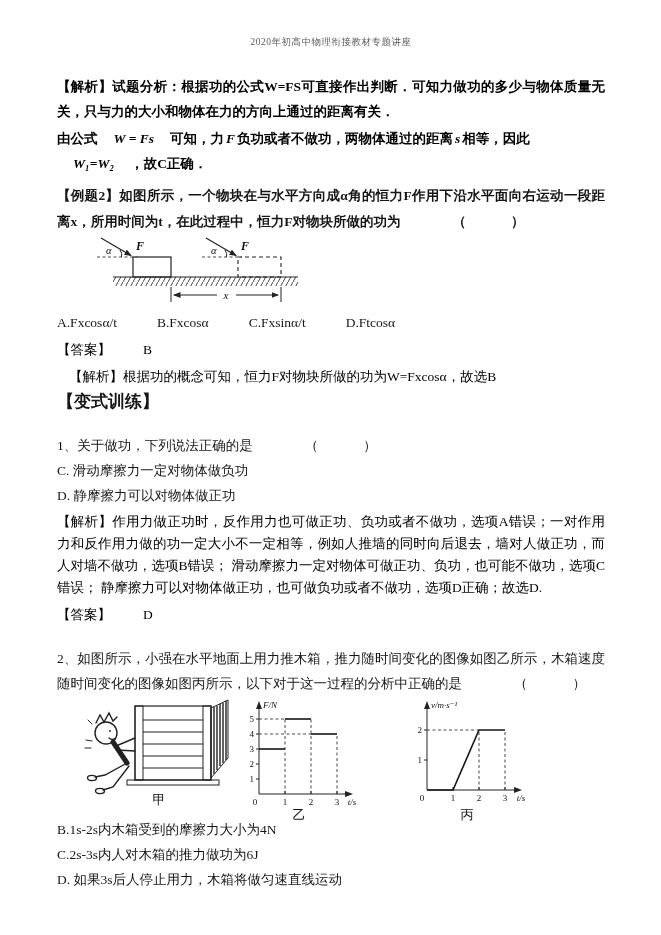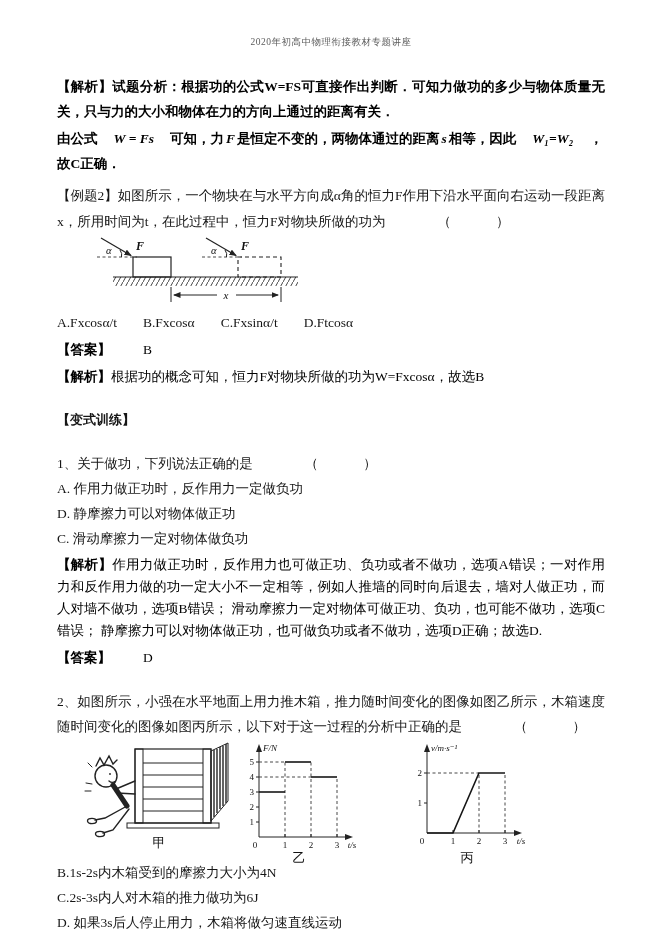--- a/index.html
+++ b/index.html
@@ -5,33 +5,33 @@
   html,body{margin:0;padding:0;background:#ffffff;}
   body{
     width:661px;height:935px;overflow:hidden;
     font-family:"Liberation Serif","DejaVu Serif",serif;
     color:#161616;font-size:13.5px;
   }
   .page{width:661px;height:935px;box-sizing:border-box;padding:36px 56px 0 57px;background:#fff;}
   .hdr{font-size:9.5px;color:#5b5b5b;text-align:center;letter-spacing:.5px;}
   p{margin:0;}
   .red{color:#000000;}
-  .lbl{font-weight:bold;}
+  .lbl{font-weight:normal;}
   .just{text-align:justify;}
   .para1{margin-top:25px;line-height:25px;font-weight:600;}
   .fline{margin-top:2px;line-height:25px;font-weight:600;}
   .math{font-style:italic;font-weight:bold;margin:0 16px;}
   .mvar{font-style:italic;margin:0 2px;}
-  .stem{margin-top:7px;line-height:26px;}
+  .stem{margin-top:7px;line-height:26px;font-weight:bold;}
   .bracket{margin-left:52px;letter-spacing:6px;}
-  .optrow{display:flex;gap:26px;margin-top:3px;line-height:22px;}
+  .optrow{display:flex;gap:40px;margin-top:3px;line-height:22px;}
   .ansrow{margin-top:5px;line-height:22px;}
   .ansletter{margin-left:32px;}
-  .anarow{margin-top:5px;line-height:22px;}
-  .sechead{margin-top:21px;line-height:22px;font-weight:bold;font-size:13px;}
+  .anarow{margin-top:5px;line-height:22px;margin-left:12px;}
+  .sechead{margin-top:3px;line-height:22px;font-weight:bold;font-size:17px;}
   .qstem{margin-top:20px;line-height:25px;}
   .optlist p{line-height:25px;}
   .q1ana{margin-top:3px;line-height:22px;}
   .fig1wrap{margin:2px 0 0 36px;height:72px;}
   .fig2row{display:flex;align-items:flex-start;margin:2px 0 0 26px;height:112px;}
   .fig2row .jia{margin-right:6px;}
   .fig2row .yi{margin-right:44px;}
   .q2opts{margin-top:7px;}
   svg{display:block;}
   .sline{stroke:#222;stroke-width:1.2;fill:none;}
@@ -47,21 +47,21 @@
 </style>
 </head>
 <body>
 
 <div class="page">
 
   <div class="hdr">2020年初高中物理衔接教材专题讲座</div>
 
   <p class="red para1 just">【解析】试题分析：根据功的公式W=FS可直接作出判断．可知力做功的多少与物体质量无关，只与力的大小和物体在力的方向上通过的距离有关．</p>
 
-  <p class="red fline"><span>由公式</span><span class="math">W = Fs</span><span>可知，力</span><span class="mvar">F</span><span>是恒定不变的，两物体通过的距离</span><span class="mvar">s</span><span>相等，因此</span><span class="math">W₁=W₂</span><span>，故C正确．</span></p>
+  <p class="red fline"><span>由公式</span><span class="math">W = Fs</span><span>可知，力</span><span class="mvar">F</span><span>负功或者不做功，两物体通过的距离</span><span class="mvar">s</span><span>相等，因此</span><span class="math">W₁=W₂</span><span>，故C正确．</span></p>
 
   <p class="stem just"><span>【例题2】如图所示，一个物块在与水平方向成α角的恒力F作用下沿水平面向右运动一段距离x，所用时间为t，在此过程中，恒力F对物块所做的功为</span><span class="bracket">（　　）</span></p>
 
   <div class="fig1wrap">
     <svg width="215" height="72" viewBox="0 0 215 72">
       <defs>
         <marker id="arr" markerWidth="9" markerHeight="8" refX="6.5" refY="3" orient="auto" markerUnits="userSpaceOnUse">
           <path d="M0,0 L7.5,3 L0,6 z" fill="#222"></path>
         </marker>
         <pattern id="hatch" width="5" height="9" patternUnits="userSpaceOnUse">
@@ -105,23 +105,22 @@
 
   <p class="red ansrow"><span class="lbl">【答案】</span><span class="ansletter">B</span></p>
 
   <p class="red anarow"><span class="lbl">【解析】</span><span>根据功的概念可知，恒力F对物块所做的功为W=Fxcosα，故选B</span></p>
 
   <p class="sechead">【变式训练】</p>
 
   <p class="qstem"><span>1、关于做功，下列说法正确的是</span><span class="bracket">（　　）</span></p>
 
   <div class="optlist">
-    <p>A. 作用力做正功时，反作用力一定做负功</p>
+    <p>C. 滑动摩擦力一定对物体做负功</p>
     <p>D. 静摩擦力可以对物体做正功</p>
-    <p>C. 滑动摩擦力一定对物体做负功</p>
   </div>
 
   <p class="red q1ana just"><span class="lbl">【解析】</span><span>作用力做正功时，反作用力也可做正功、负功或者不做功，选项A错误；一对作用力和反作用力做的功一定大小不一定相等，例如人推墙的同时向后退去，墙对人做正功，而人对墙不做功，选项B错误； 滑动摩擦力一定对物体可做正功、负功，也可能不做功，选项C错误； 静摩擦力可以对物体做正功，也可做负功或者不做功，选项D正确；故选D.</span></p>
 
   <p class="red ansrow"><span class="lbl">【答案】</span><span class="ansletter">D</span></p>
 
   <p class="qstem just"><span>2、如图所示，小强在水平地面上用力推木箱，推力随时间变化的图像如图乙所示，木箱速度随时间变化的图像如图丙所示，以下对于这一过程的分析中正确的是</span><span class="bracket">（　　）</span></p>
 
   <div class="fig2row">
 

